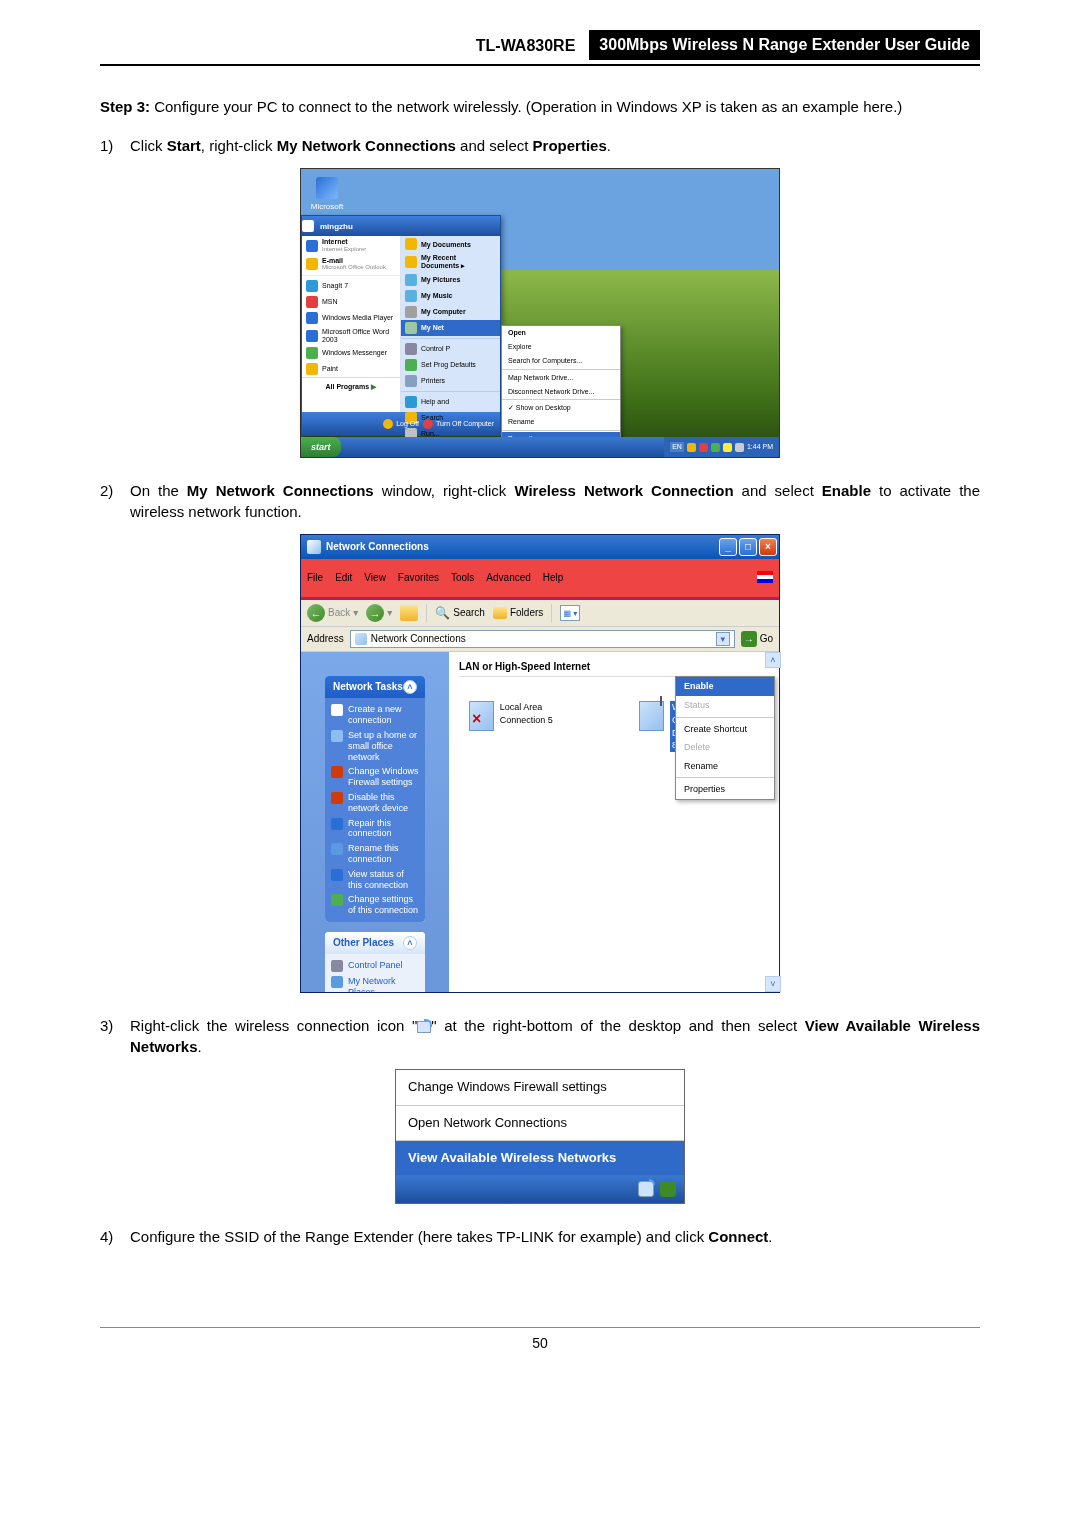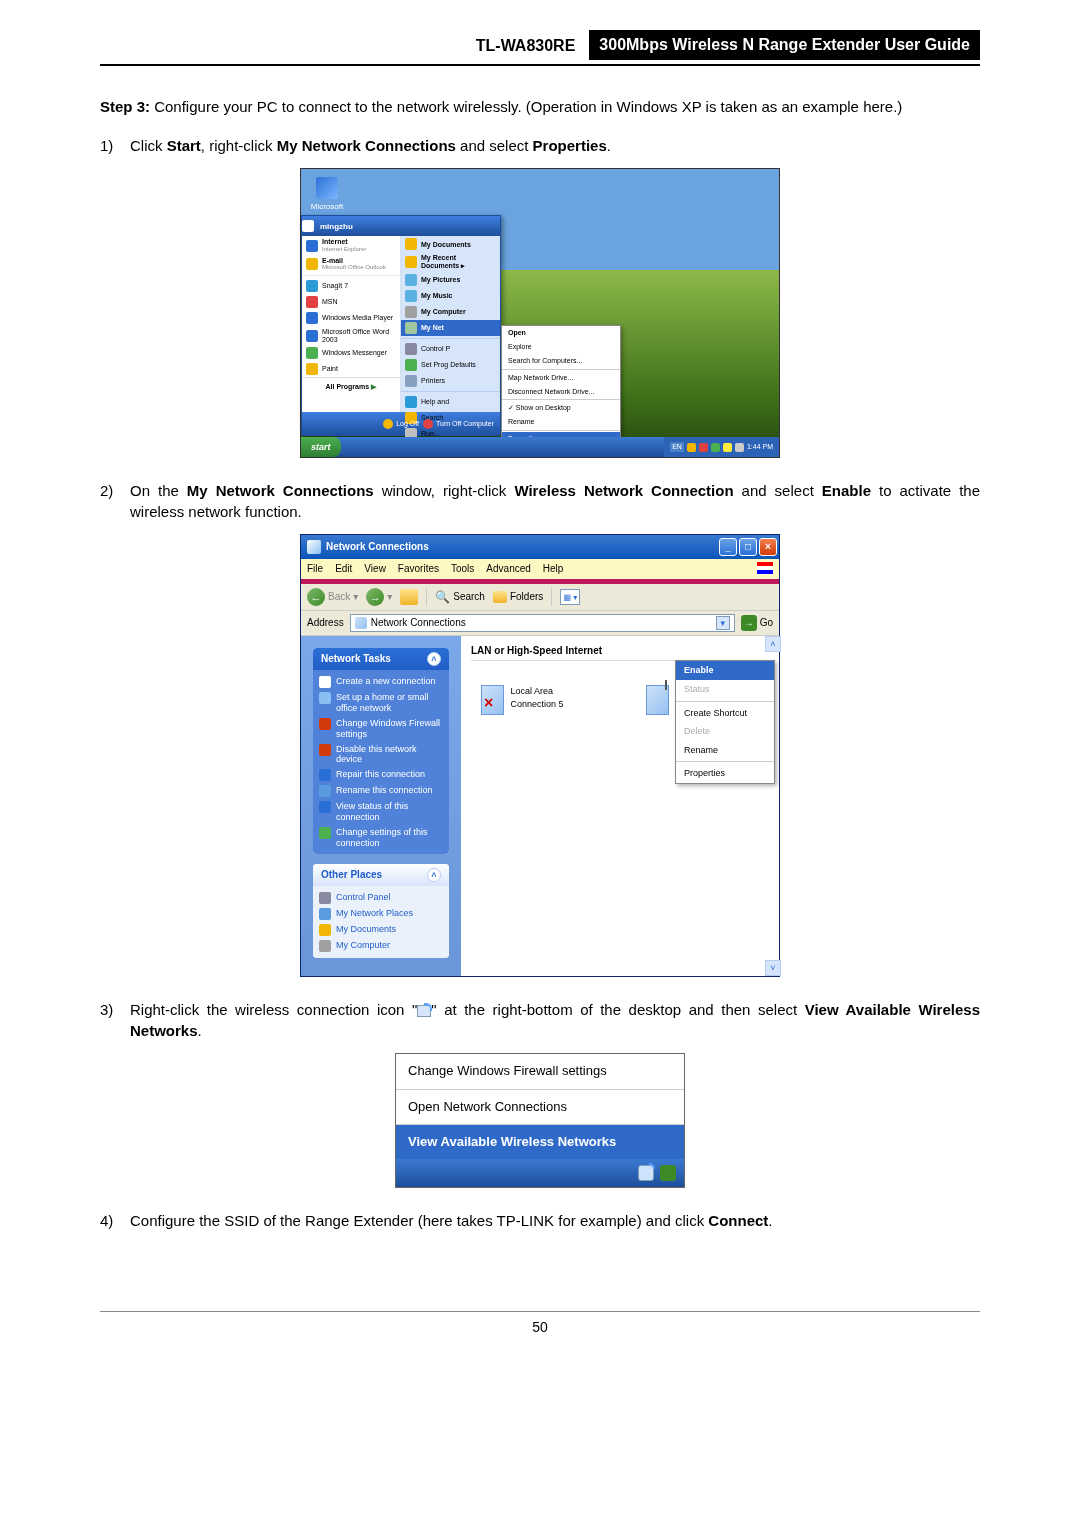--- a/index.html
+++ b/index.html
@@ -71,33 +71,33 @@
   .shot2 {
     width: 480px; border: 1px solid #0a246a; font-size: 10px; color:#000;
   }
   .shot2 .tb { height:24px; background:linear-gradient(#3a79d1,#0a54b8); display:flex; align-items:center; justify-content:space-between; padding:0 2px 0 6px; }
   .shot2 .tb .ttl { color:#fff; font-weight:bold; display:flex; align-items:center; gap:5px; }
   .shot2 .tb .ttl .ic { width:14px;height:14px;background:linear-gradient(135deg,#fff,#8bbef2);border-radius:2px; }
   .shot2 .tb .btns { display:flex; gap:2px; }
   .shot2 .tb .wb { width:18px;height:18px;text-align:center;line-height:16px;color:#fff;font-weight:bold;border:1px solid #fff;border-radius:3px; }
   .shot2 .tb .wb.close { background:linear-gradient(#f08050,#d13a0a); }
   .shot2 .tb .wb.nor { background:linear-gradient(#6aa3e8,#2a6fd6); }
-  .shot2 .menubar { background:#fef9c3; padding:3px 6px; display:flex; gap:12px; font-size:10px; border-bottom:5px solid #be185d; }
+  .shot2 .menubar { background:#ef4444; padding:12px 6px; display:flex; gap:12px; font-size:10px; border-bottom:3px solid #be185d; }
   .shot2 .menubar .flag { margin-left:auto; width:16px; height:12px; background:linear-gradient(red 33%,#fff 33% 66%,blue 66%); }
   .shot2 .toolbar { background:#ece9d8; padding:4px 6px; display:flex; align-items:center; gap:8px; border-bottom:1px solid #ccc; font-size:10px; }
   .shot2 .toolbar .tbtn { display:flex;align-items:center;gap:3px;color:#888; }
   .shot2 .toolbar .tbtn .gl { width:18px;height:18px;border-radius:50%;background:linear-gradient(135deg,#7db86a,#3e8a26);display:flex;align-items:center;justify-content:center;color:#fff;font-size:11px; }
   .shot2 .toolbar .fold { width:18px;height:16px;background:linear-gradient(#ffe28a,#f0b428);border-radius:2px; }
   .shot2 .addr { background:#ece9d8; padding:3px 6px; display:flex; align-items:center; gap:6px; border-bottom:1px solid #ccc; font-size:10px; }
   .shot2 .addr .field { flex:1; background:#fff; border:1px solid #7f9db9; height:18px; display:flex; align-items:center; padding:0 4px; gap:4px; }
   .shot2 .addr .field .drop { margin-left:auto; width:14px; height:14px; background:#d6e5fa; border:1px solid #7f9db9; text-align:center; line-height:12px; color:#2a6fd6; font-size:9px; }
   .shot2 .addr .go { display:flex; align-items:center; gap:3px; }
   .shot2 .addr .go .ar { width:16px;height:16px;background:#3e8a26;border-radius:3px;display:flex;align-items:center;justify-content:center;color:#fff; }
   .shot2 .content { display:flex; height:340px; }
-  .shot2 .side { width:160px; background:linear-gradient(#7aa8e8,#6a96da); padding:12px; overflow:hidden; }
+  .shot2 .side { width:148px; background:linear-gradient(#7aa8e8,#6a96da); padding:24px; overflow:hidden; }
   .shot2 .panel { background:#fff; border-radius:4px; margin-bottom:10px; overflow:hidden; }
   .shot2 .panel .ph { background:linear-gradient(#fff,#d6e5fa); padding:4px 8px; font-weight:bold; color:#215dc6; display:flex; justify-content:space-between; align-items:center; font-size:10px; }
   .shot2 .panel .ph .chev { width:14px;height:14px;border:1px solid #b5cdf0;border-radius:50%;background:#fff;color:#2a6fd6;text-align:center;line-height:12px;font-size:9px; }
   .shot2 .panel.dark .ph { background:linear-gradient(#2a6fd6,#215dc6); color:#fff; }
   .shot2 .panel .pb { padding:4px 6px; background:#eaf1fb; }
   .shot2 .panel.dark .pb { background:#4f82d8; }
   .shot2 .pi { display:flex; gap:5px; align-items:flex-start; padding:2px 0; font-size:9px; color:#215dc6; line-height:1.2; }
   .shot2 .panel.dark .pi { color:#fff; }
   .shot2 .pi .ic { width:12px;height:12px;border-radius:2px;flex-shrink:0; }
   .shot2 .main { flex:1; background:#fff; position:relative; padding:6px 0 0 0; }

